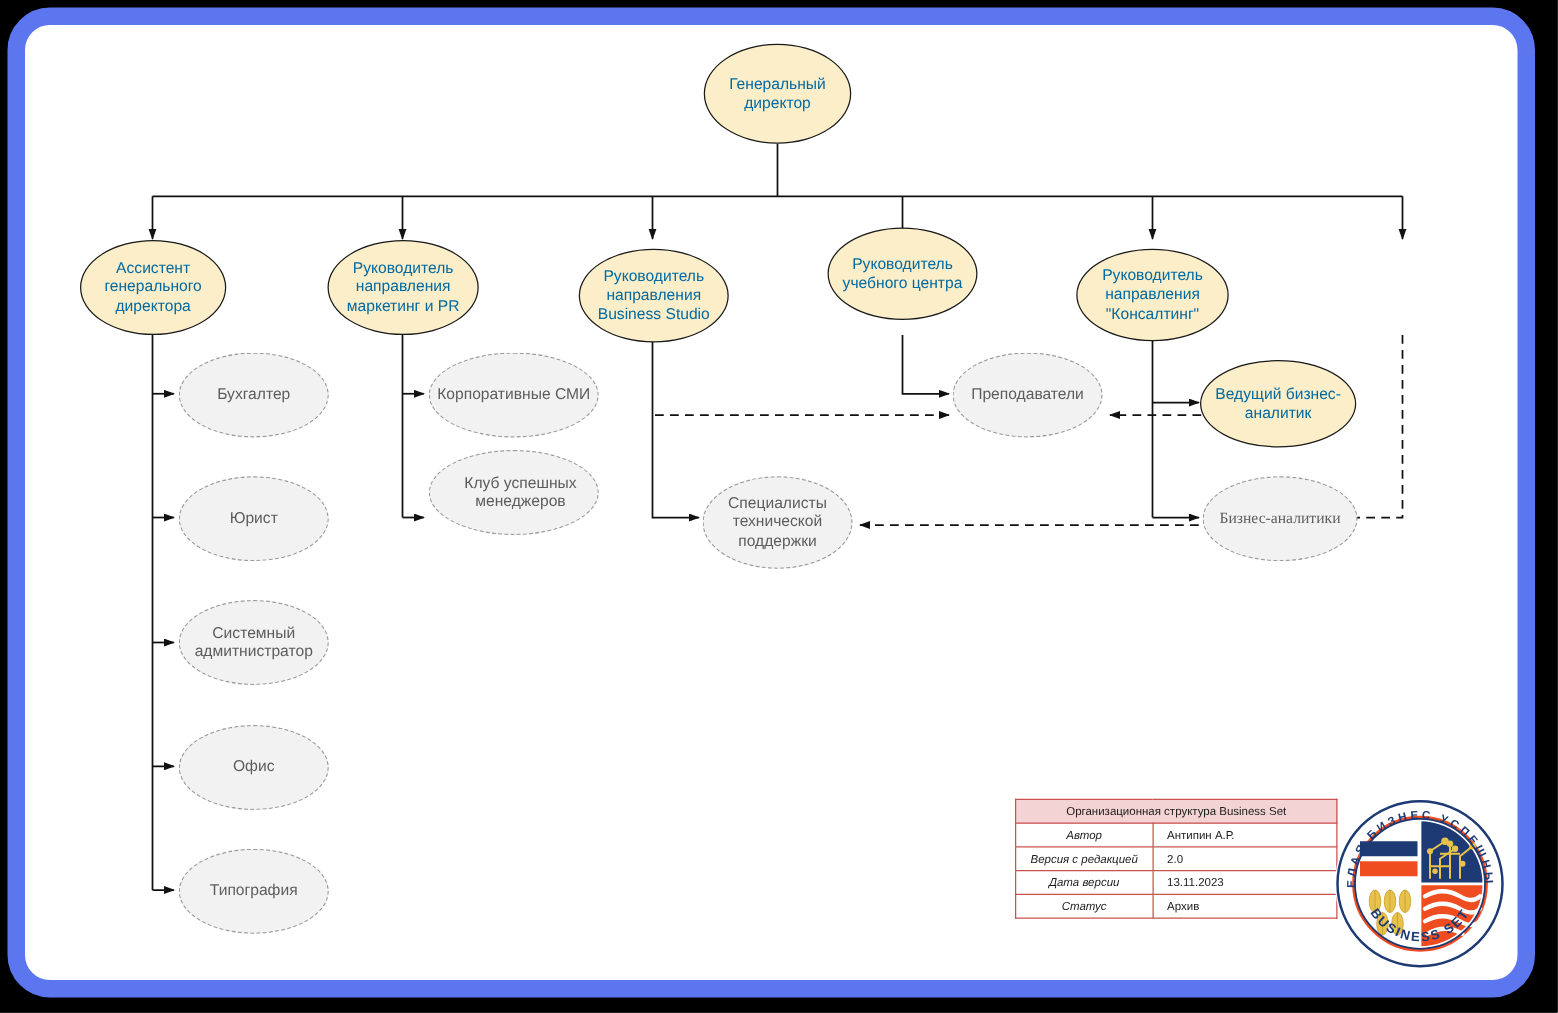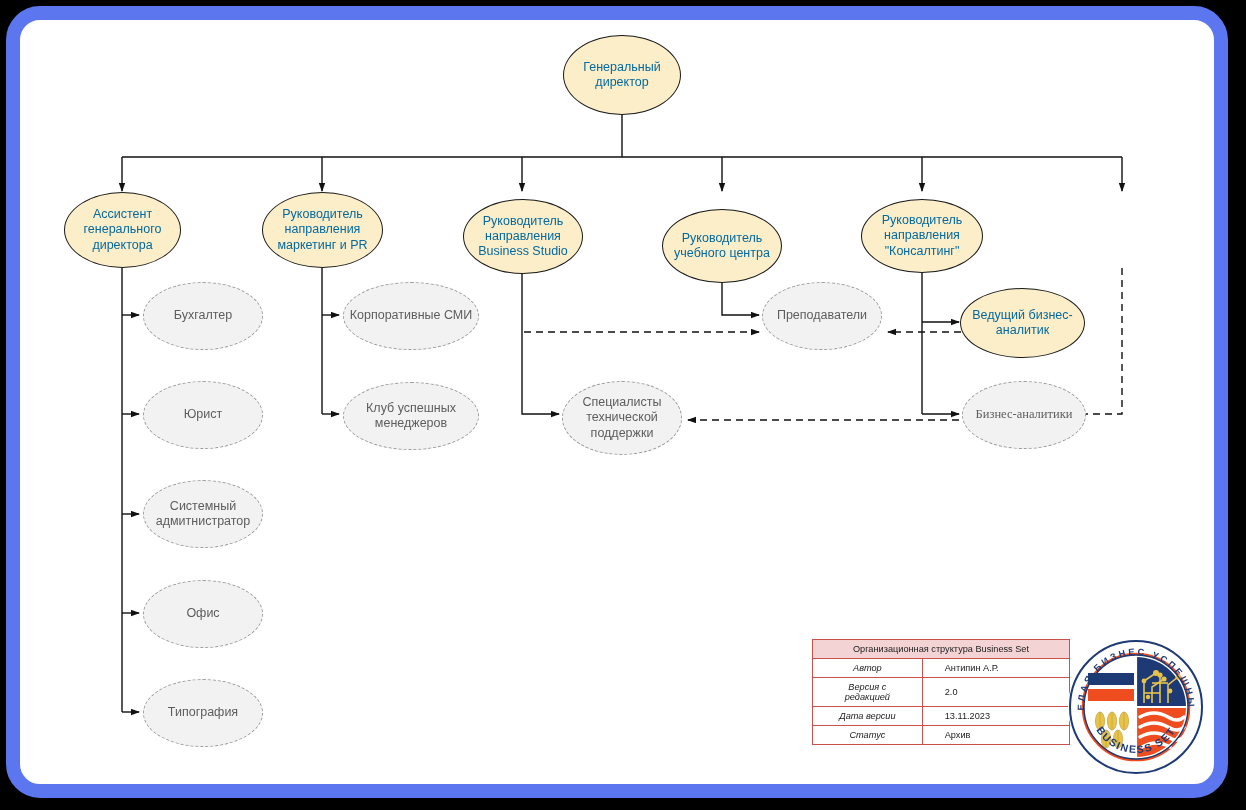--- a/index.html
+++ b/index.html
@@ -23,21 +23,21 @@
   .node .lbl{display:block;width:125%;}
   .node.gold{background:#fbeec8;border:1.4px solid #1a1a1a;color:#0369a1;
              font-size:12.5px;}
   .node.gray{background:#f2f2f2;border:1.5px dashed #9b9b9b;color:#5d5d5d;
              font-size:12.5px;}
   .node.gold .lbl{width:auto;}
 
   
   #infotable{position:absolute;left:812px;top:639px;width:258px;
              border-collapse:collapse;font-size:9.2px;background:#fff;}
-  #infotable td{border:1px solid #c9524f;padding:4px 22px;height:19px;
+  #infotable td{border:1px solid #c9524f;padding:4px 11px;height:19px;
                 box-sizing:border-box;color:#1c1c1c;}
   #infotable td.hd{background:#f4d3d4;text-align:center;font-size:9.2px;}
   #infotable td.k{font-style:italic;width:110px;text-align:center;}
   #infotable td.v{width:148px;}
 
   
   #logo{position:absolute;left:1066px;top:637px;width:140px;height:140px;}
 </style>
 </head>
 <body>
@@ -101,21 +101,21 @@
     </div>
 
     <div class="node gold" style="left:463px;top:199px;width:120px;height:75px;">
       <span class="lbl">Руководитель направления Business Studio</span>
     </div>
 
     <div class="node gold" style="left:262px;top:192px;width:121px;height:76px;">
       <span class="lbl">Руководитель направления маркетинг и PR</span>
     </div>
 
-    <div class="node gold" style="left:662px;top:209px;width:120px;height:74px;text-align:center;">
+    <div class="node gold" style="left:662px;top:182px;width:120px;height:74px;text-align:center;">
       <span class="lbl">Руководитель учебного центра</span>
     </div>
 
     <div class="node gold" style="left:861px;top:199px;width:122px;height:74px;">
       <span class="lbl">Руководитель направления "Консалтинг"</span>
     </div>
 
 
     <div class="node gold" style="left:960px;top:288px;width:125px;height:70px;">
       <span class="lbl">Ведущий бизнес-аналитик</span>
@@ -138,21 +138,21 @@
     </div>
 
     <div class="node gray" style="left:143px;top:679px;width:120px;height:68px;justify-content:flex-end;">
       <span class="lbl">Типография</span>
     </div>
 
     <div class="node gray" style="left:343px;top:282px;width:136px;height:68px;">
       <span class="lbl" style="width:118%;white-space:nowrap;">Корпоративные СМИ</span>
     </div>
 
-    <div class="node gray" style="left:343px;top:382px;width:136px;height:68px;">
+    <div class="node gray" style="left:343px;top:360px;width:136px;height:68px;justify-content:flex-end;">
       <span class="lbl" style="width:92%;">Клуб успешных менеджеров</span>
     </div>
 
     <div class="node gray" style="left:762px;top:282px;width:120px;height:68px;">
       <span class="lbl" style="width:115%;white-space:nowrap;">Преподаватели</span>
     </div>
 
     <div class="node gray" style="left:562px;top:381px;width:120px;height:74px;">
       <span class="lbl" style="width:90%;">Специалисты технической поддержки</span>
     </div>

